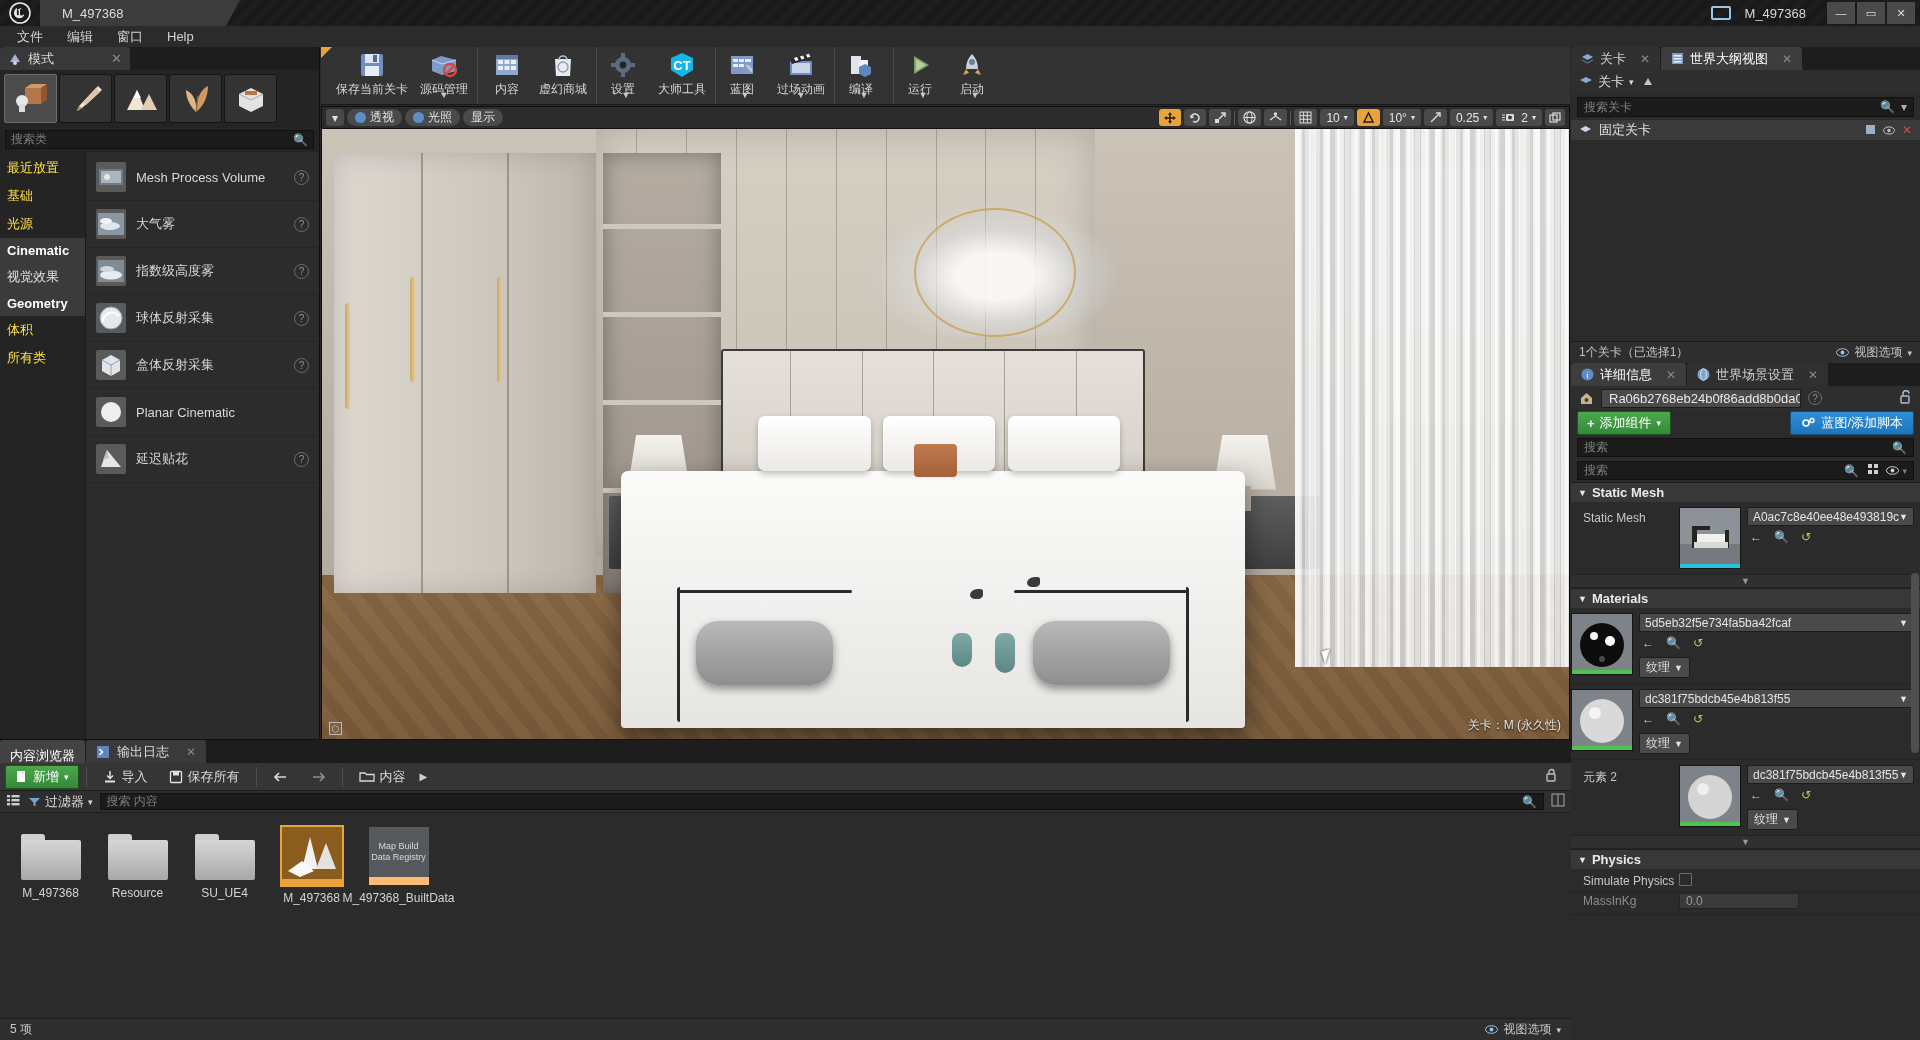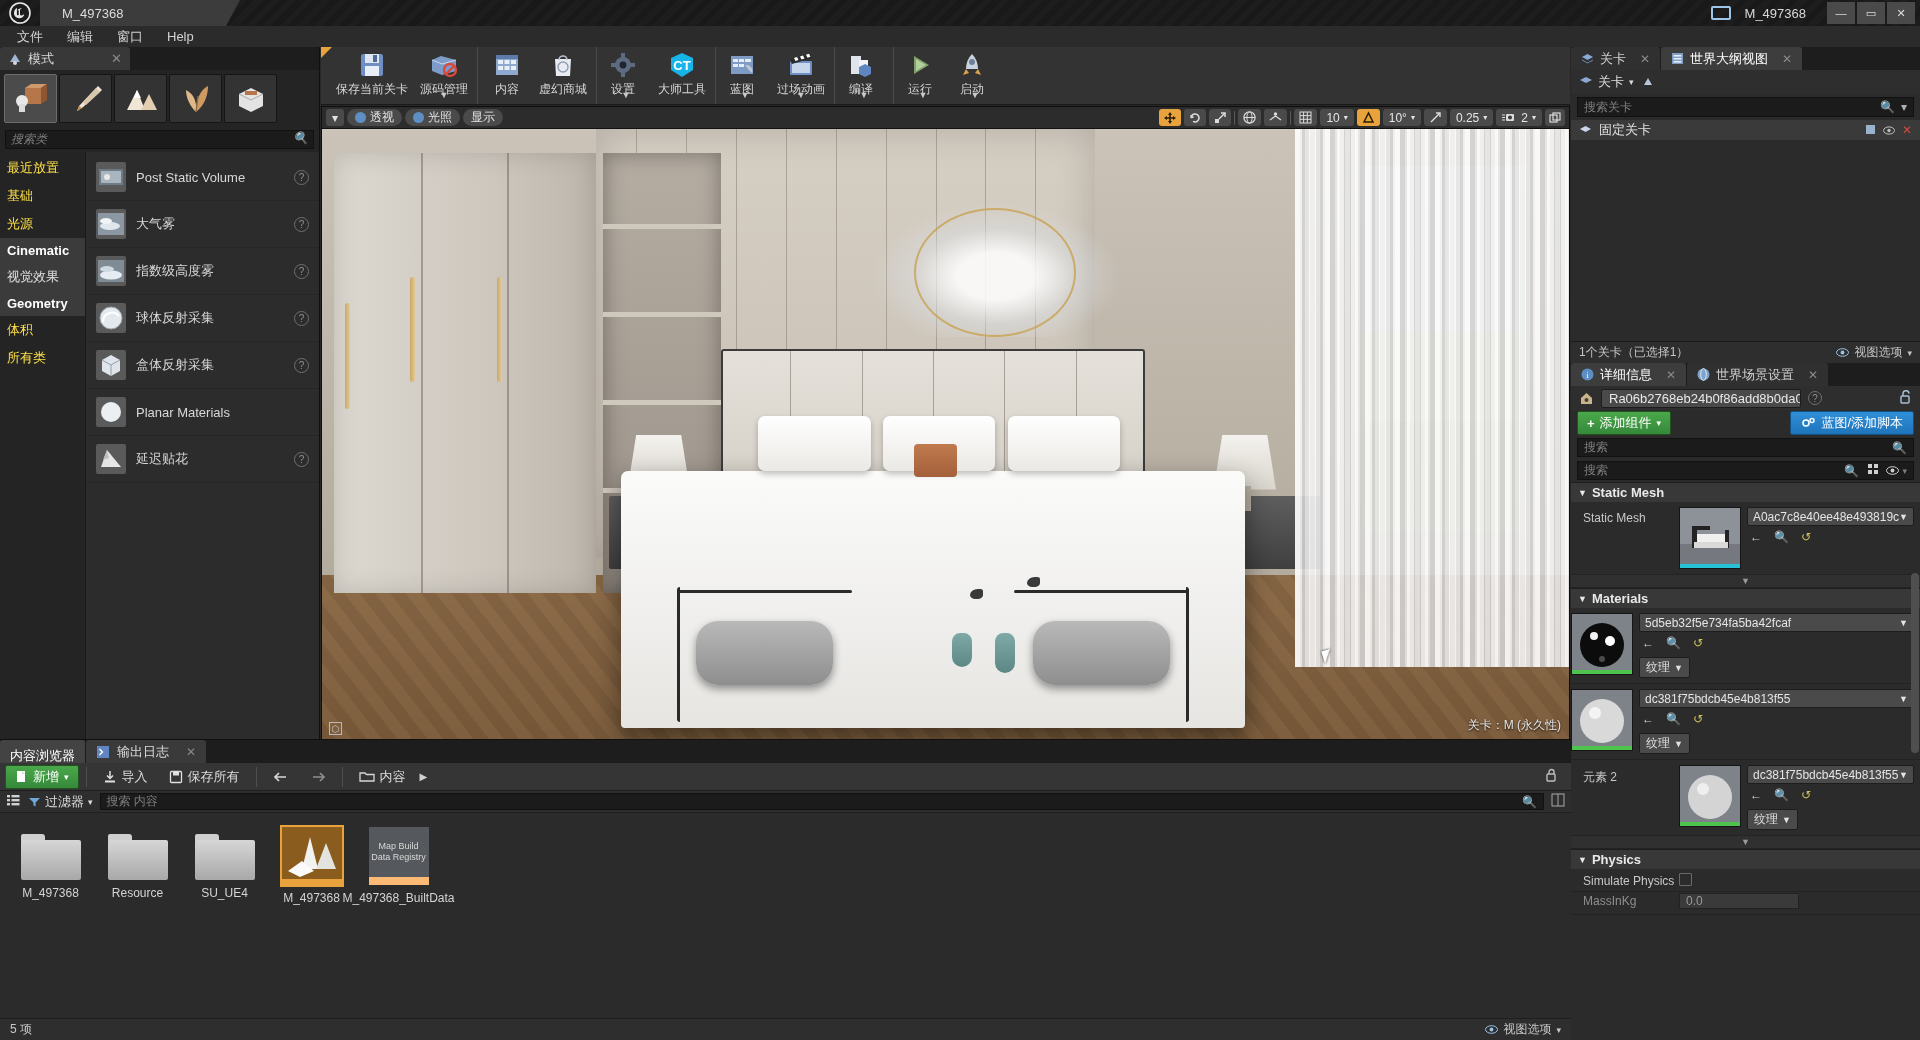--- a/index.html
+++ b/index.html
@@ -55,21 +55,21 @@
     border-top-left-radius:3px;border-top-right-radius:3px;
   }
   .ptab .x{ margin-left:auto; color:#8a8a8a; font-size:13px; }
   .mode-icons{ display:flex; gap:2px; padding:4px 4px 4px 4px; background:#242424; }
   .mode-btn{
     width:53px; height:49px; background:#333; border:1px solid #151515; border-radius:2px;
     display:flex;align-items:center;justify-content:center; position:relative; overflow:hidden;
   }
   .mode-btn.sel{ background:#4b4b4b; border-color:#6c6c6c;}
   .searchrow{ margin:3px 5px 0 5px; height:19px; background:#1b1b1b; border:1px solid #111;
-    display:flex; align-items:flex-start; padding:0 5px; font-size:12px; color:#7d7d7d;font-style:italic;}
+    display:flex; align-items:center; padding:0 5px; font-size:12px; color:#7d7d7d;}
   .searchrow .mag{ margin-left:auto; color:#b0b0b0; font-size:12px;}
   .modes-body{ display:flex; height:600px; margin-top:3px;}
   .cat-list{ width:85px; background:#242424; padding-top:2px;}
   .cat{ padding:5px 7px; font-size:13px; color:#fde047;}
   .cat.active{ background:#3b3b3b; color:#fff; font-weight:bold;}
   .cat.sub{ color:#e0e0e0; background:#3b3b3b;}
   .place-list{ flex:1; background:#2c2c2c; border-left:1px solid #1a1a1a; padding-top:2px;}
   .place-item{ height:47px; display:flex; align-items:center; gap:10px; padding:0 10px;
     border-bottom:1px solid #262626;}
   .place-ic{ width:30px;height:30px;border-radius:2px;background:#5a5a5a;
@@ -362,21 +362,21 @@
       <div class="place-list">
 
         <div class="place-item">
           <span class="place-ic">
             <svg width="28" height="28" viewBox="0 0 28 28">
                 <rect x="2" y="6" width="24" height="16" fill="#6f7c86"></rect>
                 <rect x="4" y="8" width="20" height="12" fill="#aab6bf"></rect>
                 <circle cx="10" cy="14" r="3" fill="#e8e8e8"></circle>
               </svg>
           </span>
-          <span class="place-name">Post Static Volume</span>
+          <span class="place-name">Mesh Process Volume</span>
           <span class="qmark">?</span>
         </div>
 
         <div class="place-item">
           <span class="place-ic">
             <svg width="28" height="28" viewBox="0 0 28 28">
                 <rect x="1" y="3" width="26" height="22" fill="#8b98a4"></rect>
                 <ellipse cx="13" cy="16" rx="10" ry="4" fill="#dfe6ec"></ellipse>
                 <ellipse cx="9" cy="11" rx="6" ry="3" fill="#f0f4f7"></ellipse>
               </svg>
@@ -420,21 +420,21 @@
           <span class="place-name">盒体反射采集</span>
           <span class="qmark">?</span>
         </div>
 
         <div class="place-item">
           <span class="place-ic">
             <svg width="28" height="28" viewBox="0 0 28 28">
                 <circle cx="14" cy="14" r="10" fill="#eceff2"></circle>
               </svg>
           </span>
-          <span class="place-name">Planar Materials</span>
+          <span class="place-name">Planar Cinematic</span>
         </div>
 
         <div class="place-item">
           <span class="place-ic">
             <svg width="28" height="28" viewBox="0 0 28 28">
                 <path d="M4 22 L10 5 L24 22 Z" fill="#e6e6e6"></path>
                 <path d="M10 5 L12 13 L6 15 Z" fill="#bfbfbf"></path>
               </svg>
           </span>
           <span class="place-name">延迟贴花</span>

